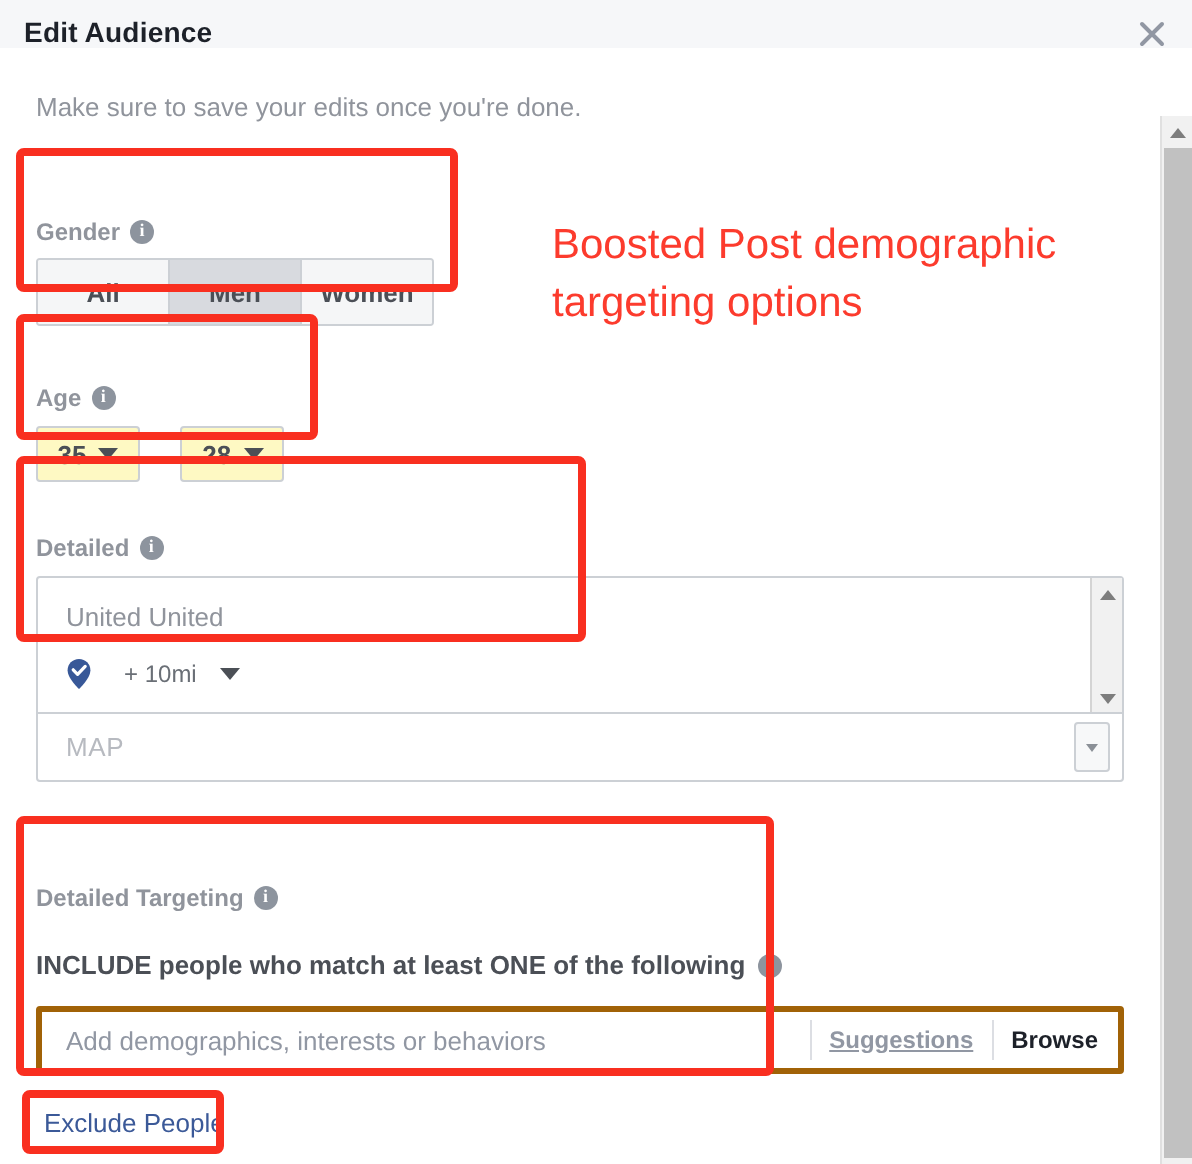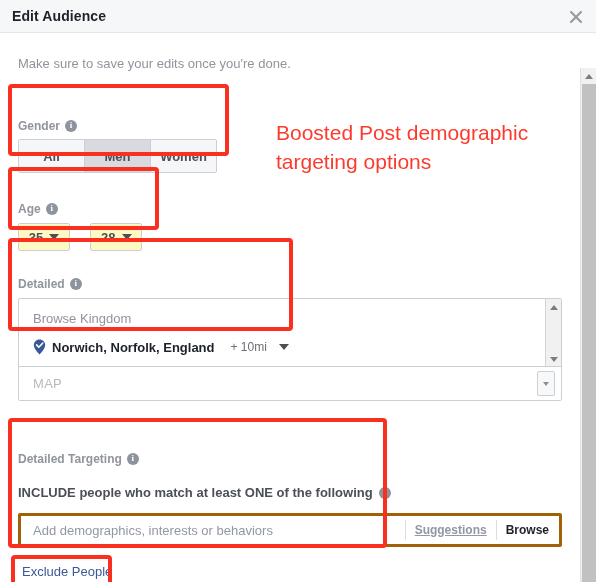--- a/index.html
+++ b/index.html
@@ -51,21 +51,21 @@
     height: 24px;
     cursor: pointer;
     color: #9197a3;
   }
   .close-btn svg { display: block; }
 
   
   .dialog-body {
     position: absolute;
     left: 0;
-    top: 34px;
+    top: 24px;
     width: 596px;
     height: 548px;
     background: #fff;
     box-sizing: border-box;
   }
 
   .hint {
     position: absolute;
     left: 18px;
     top: 22px;
@@ -446,29 +446,28 @@
       </div>
     </div>
 
     <div class="loc-section">
       <div class="section-label">
         <span>Detailed</span>
         <span class="info-icon"></span>
       </div>
       <div class="loc-box">
         <div class="loc-list">
-          <div class="loc-country">Browse Kingdom</div>
+          <div class="loc-country">United United</div>
           <div class="loc-entry">
             <span class="pin-icon">
               <svg width="13" height="16" viewBox="0 0 13 16">
                 <path d="M6.5 0.5 C3.2 0.5 0.8 3 0.8 6.1 C0.8 10.2 6.5 15.5 6.5 15.5 C6.5 15.5 12.2 10.2 12.2 6.1 C12.2 3 9.8 0.5 6.5 0.5 Z" fill="#385898"></path>
                 <path d="M3.6 5.9 L5.8 8.2 L9.6 4.2" stroke="#ffffff" stroke-width="1.6" fill="none" stroke-linecap="round" stroke-linejoin="round"></path>
               </svg>
             </span>
-            <span class="loc-name">Norwich, Norfolk, England</span>
             <span class="loc-radius">+ 10mi</span>
             <span class="loc-caret"></span>
           </div>
           <div class="inner-scroll">
             <div class="arr up">
                 <span class="tri-up"></span>
               </div>
             <div class="arr down">
                 <span class="tri-down"></span>
               </div>

